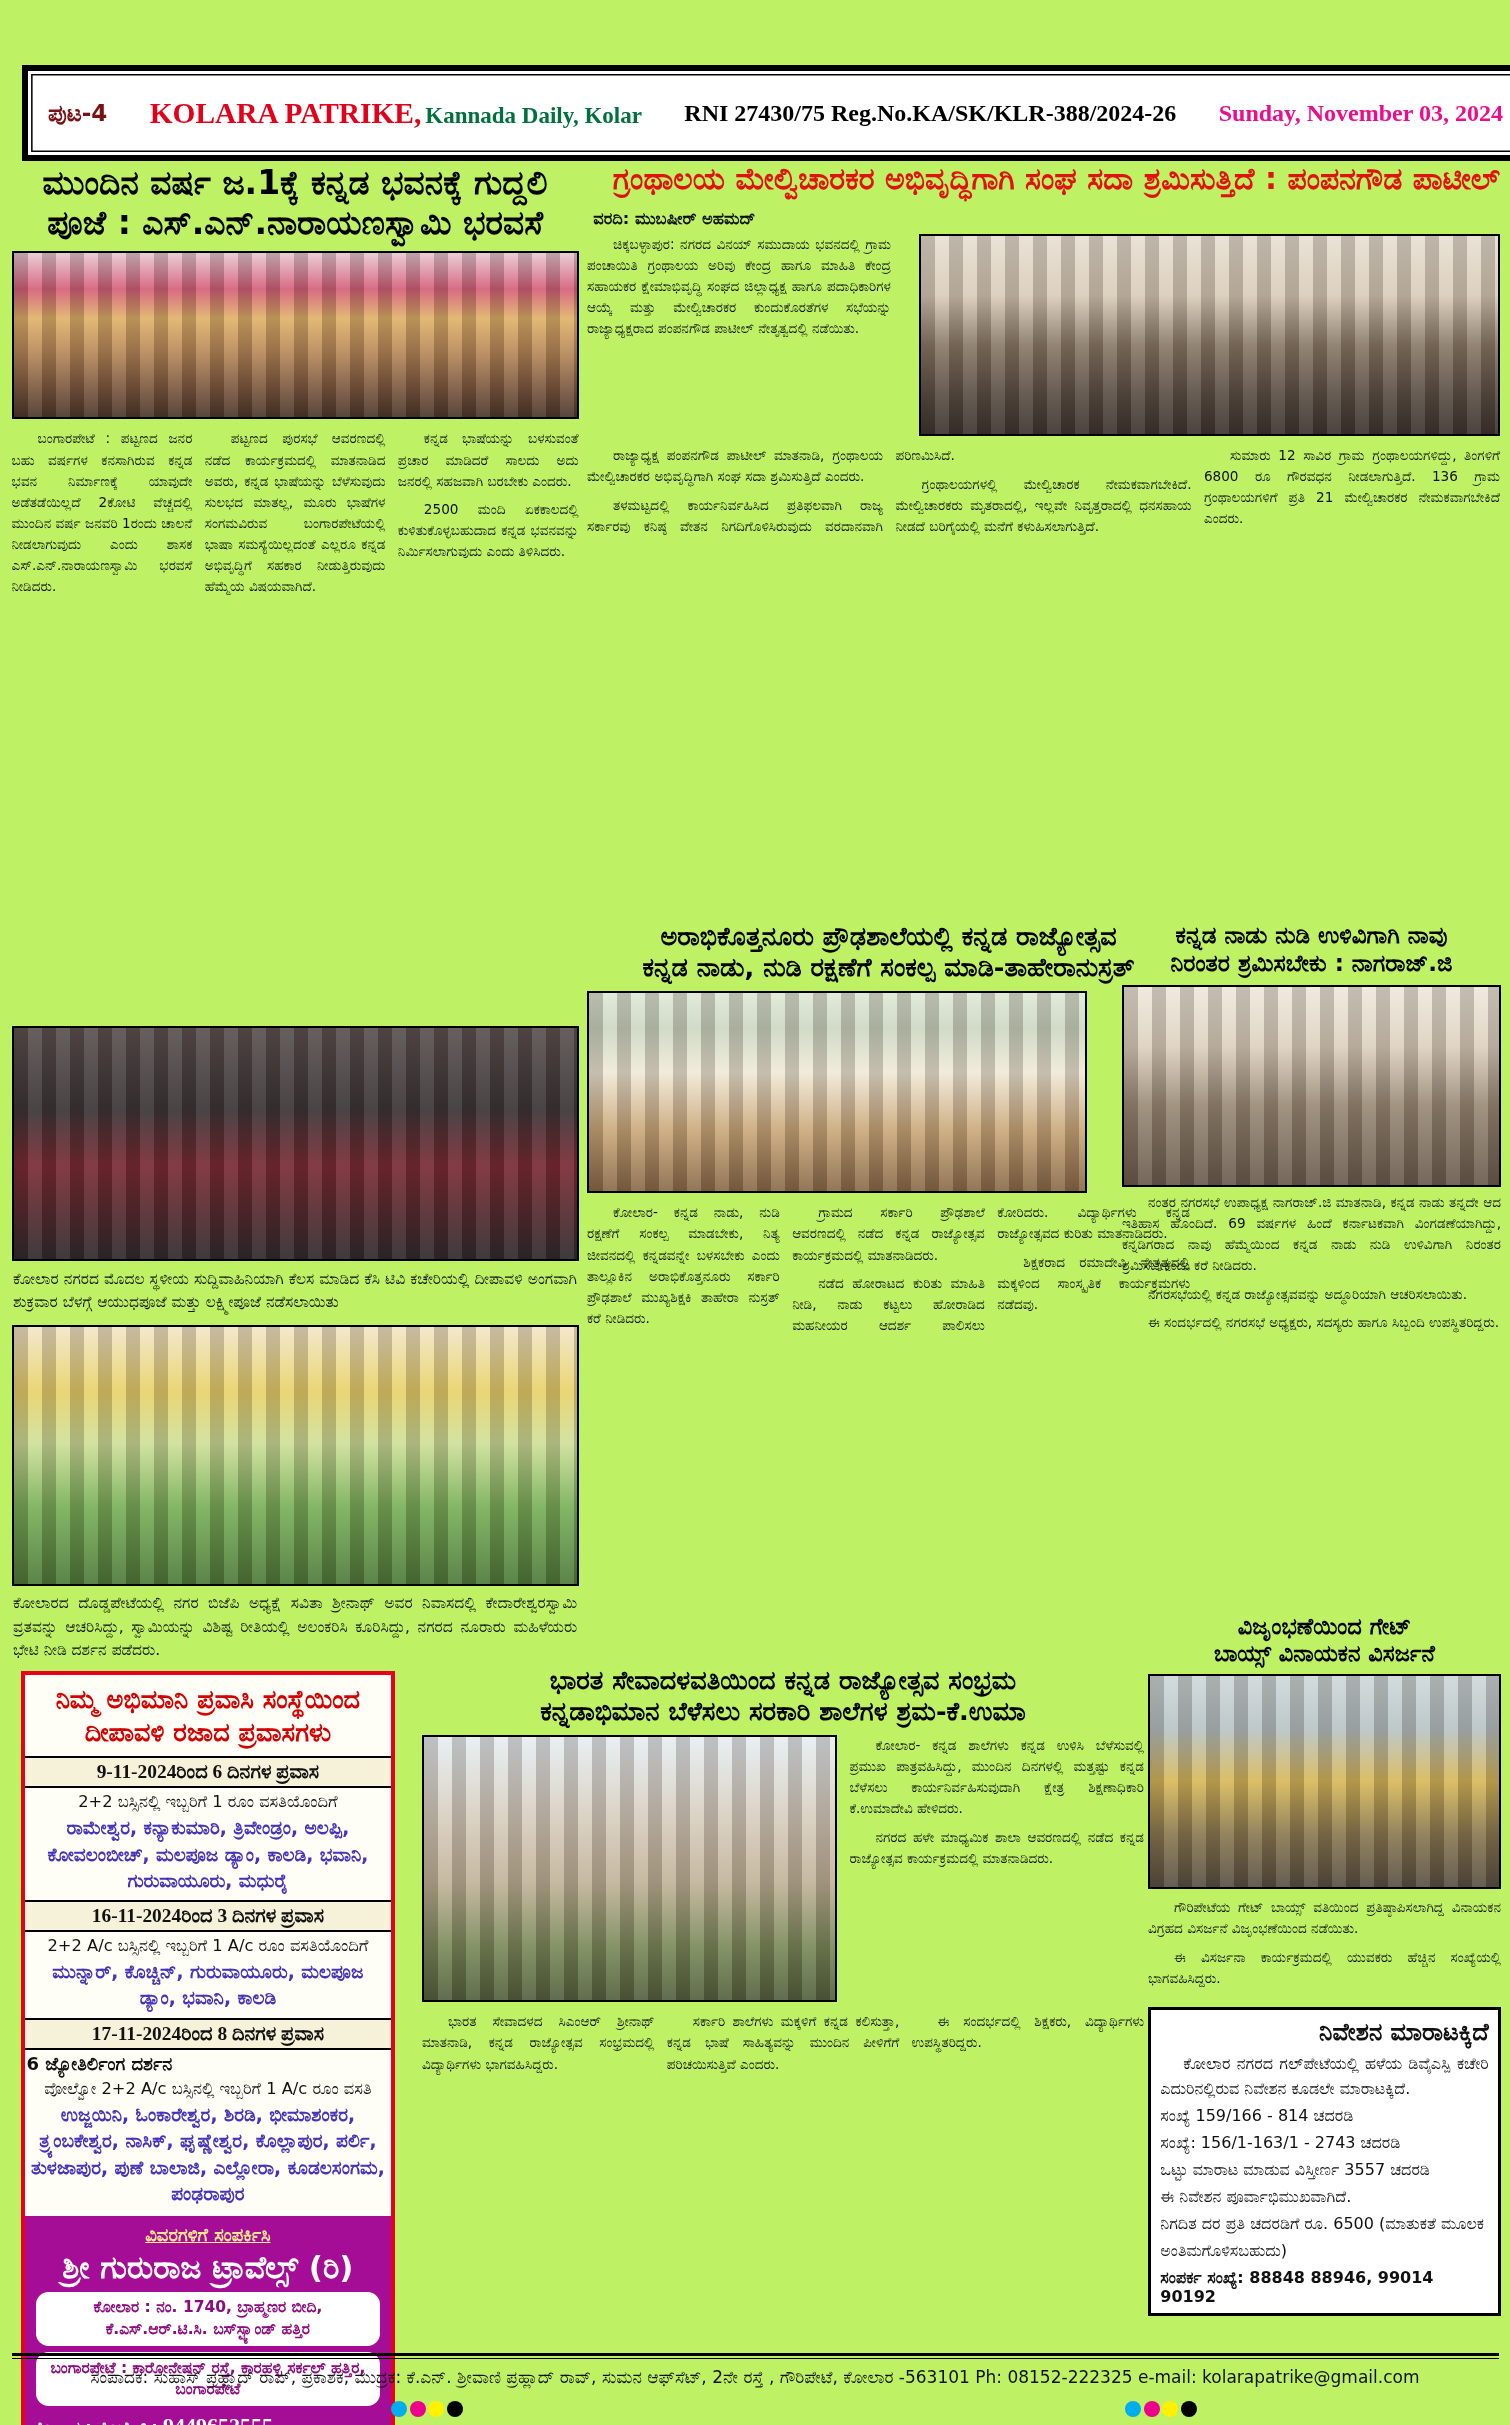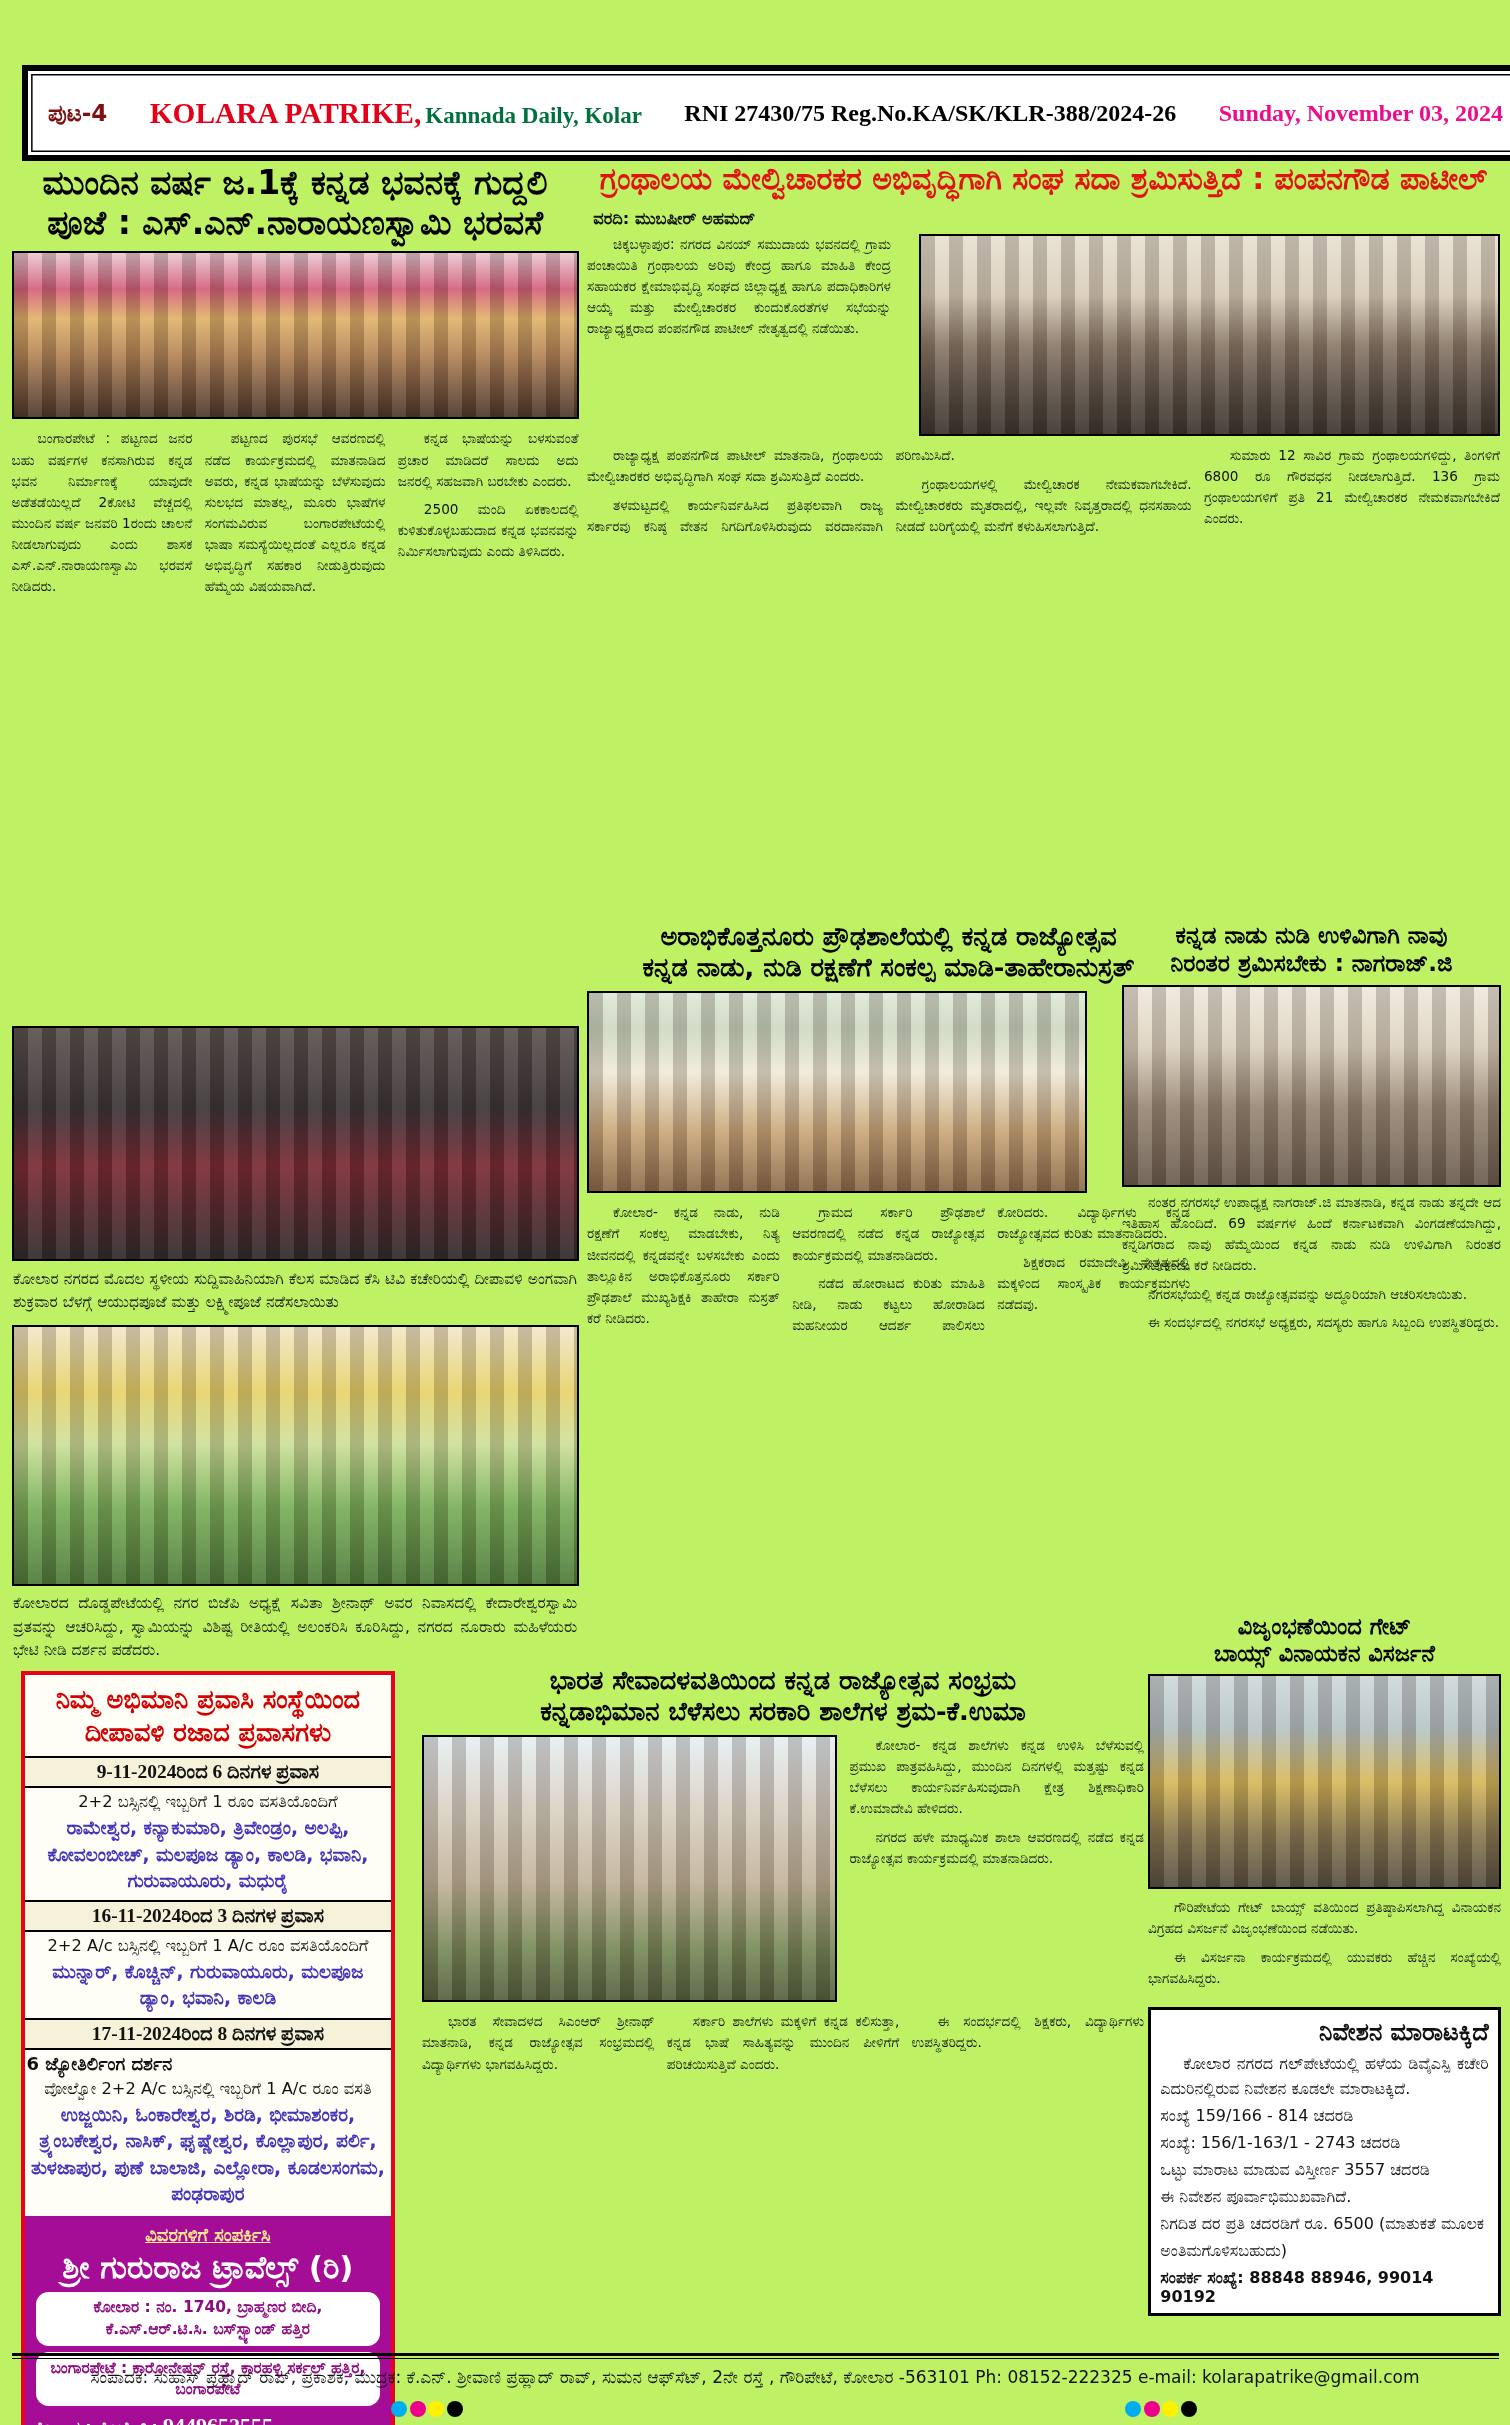--- a/index.html
+++ b/index.html
@@ -40,21 +40,21 @@
   
   #colA{position:absolute;left:11.6px;top:163px;width:567px;}
   #colA .a1-headline{font-size:33px;}
   #a1-photo{height:164px;margin-top:7.7px;}
   #a1-body{height:598px;margin-top:9.3px;}
   #photo-kctv{height:231px;}
   #photo-vrata{height:257px;margin-top:11px;}
   #colA .caption{margin:6.2px 1.5px 7.7px 1.5px;}
 
   #article2{position:absolute;left:587px;top:161px;width:913px;}
-  #article2 .a2-headline{font-size:30px;}
+  #article2 .a2-headline{font-size:30px;text-align:right;}
   .a2-byline{font-size:16.3px;font-weight:bold;margin:11px 0 6.2px 6.2px;}
   .a2-row{display:flex;gap:28px;}
   .a2-lead{width:304px;}
   #a2-photo{flex:1;height:198px;}
   #a2-body{height:480px;margin-top:9.3px;}
 
   #article3{position:absolute;left:587px;top:921px;width:603px;}
   #article3 .hl{font-size:25.6px;}
   #a3-photo{width:496px;height:198px;margin-top:7.7px;}
   #a3-body{height:391px;margin-top:9.3px;}

